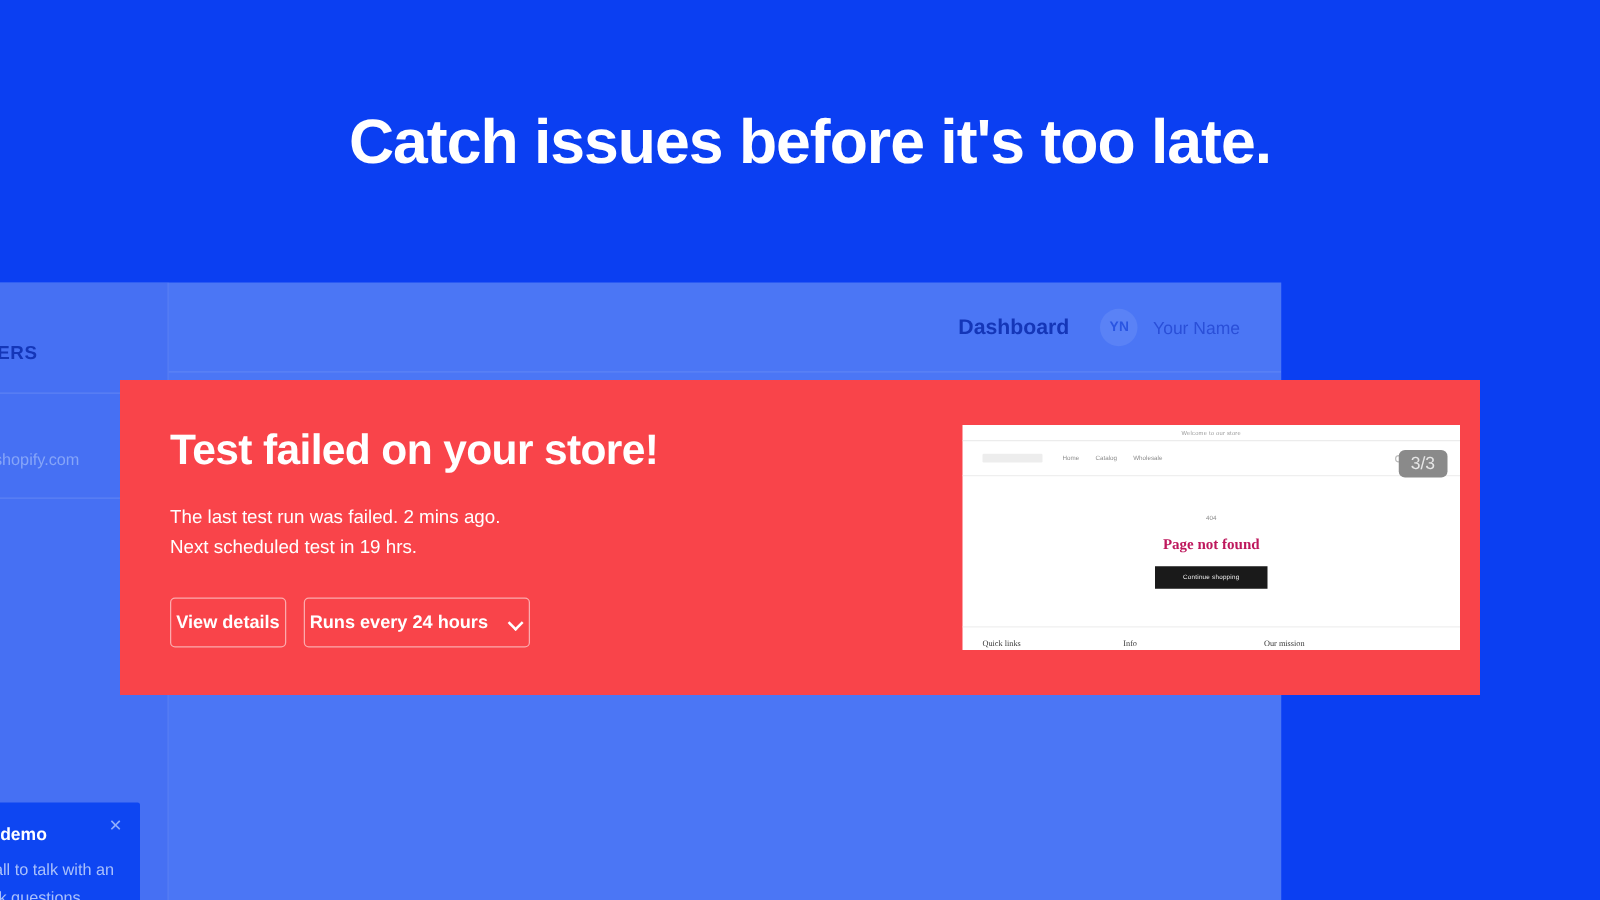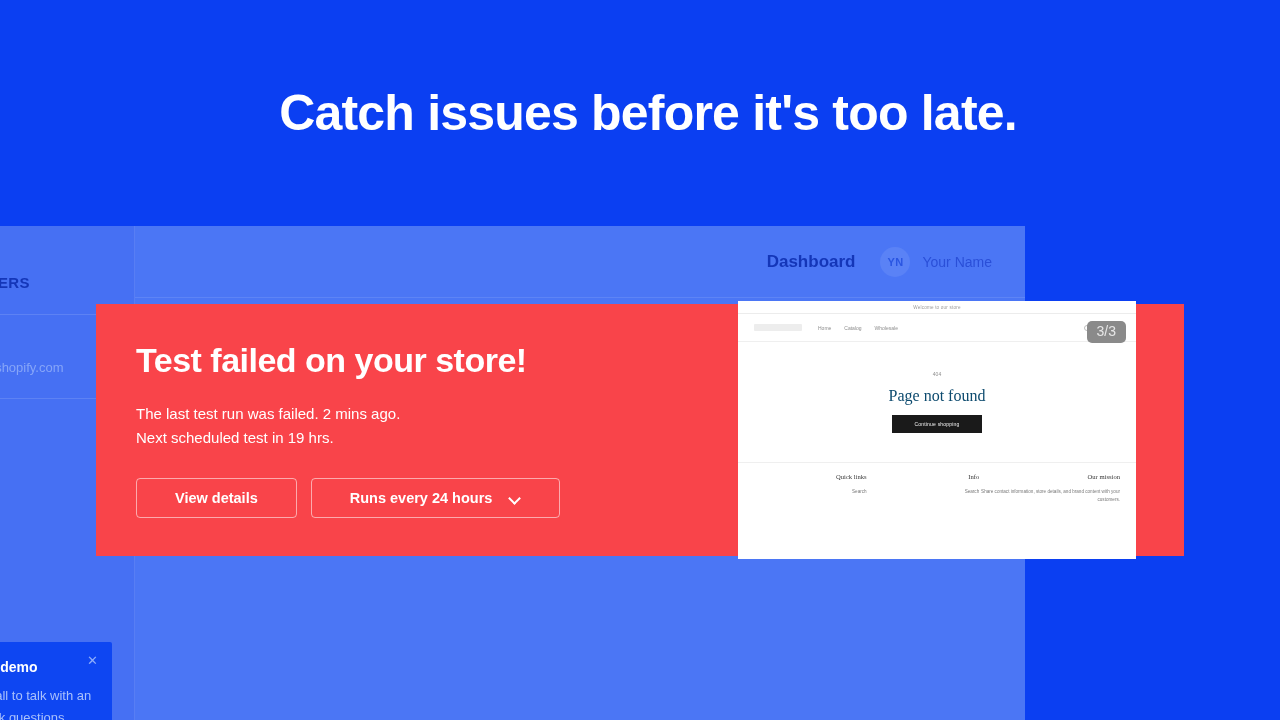--- a/index.html
+++ b/index.html
@@ -242,21 +242,21 @@
     align-items: center;
     gap: 14px;
     margin-top: 28px;
   }
   .btn {
     font-family: "Liberation Sans", sans-serif;
     font-size: 14.5px;
     font-weight: 700;
     color: #FFFFFF;
     border-radius: 4px;
-    padding: 0 38px;
+    padding: 0 4px;
     height: 40px;
     display: flex;
     align-items: center;
     gap: 16px;
     background: transparent;
     border: 1px solid rgba(255,255,255,0.55);
     white-space: nowrap;
   }
   .btn-run {
     background: #FA7070;
@@ -274,27 +274,26 @@
     left: 0; top: 0;
     width: 7px; height: 7px;
     border-right: 2.4px solid #FFFFFF;
     border-bottom: 2.4px solid #FFFFFF;
     transform: rotate(45deg);
   }
 
   
   .preview {
     width: 398px;
-    height: 258px;
+    height: 180px;
     background: #FFFFFF;
-    margin-right: 48px;
+    margin-right: 16px;
     position: relative;
     overflow: hidden;
     flex: 0 0 398px;
-    text-align: right;
   }
   .pv-announce {
     height: 13px;
     border-bottom: 1px solid #ECECEC;
     display: flex;
     align-items: center;
     justify-content: center;
     color: #9A9A9A;
     font-size: 4.6px;
     letter-spacing: 0.2px;
@@ -343,24 +342,24 @@
     height: 121px;
     display: flex;
     flex-direction: column;
     align-items: center;
     justify-content: center;
     border-bottom: 1px solid #EFEFEF;
     gap: 10px;
   }
   .pv-404 { color: #8E8E8E; font-size: 5px; }
   .pv-h1 {
-    color: #0c4a6e;
-    font-size: 16px;
+    color: #be185d;
+    font-size: 12px;
     font-family: "Liberation Serif", serif;
-    font-weight: 400;
+    font-weight: 700;
   }
   .pv-cta {
     background: #1A1A1A;
     color: #F2F2F2;
     font-size: 5px;
     padding: 6px 22px;
     letter-spacing: 0.2px;
   }
 
   .pv-footer { padding: 10px 16px 0; }

